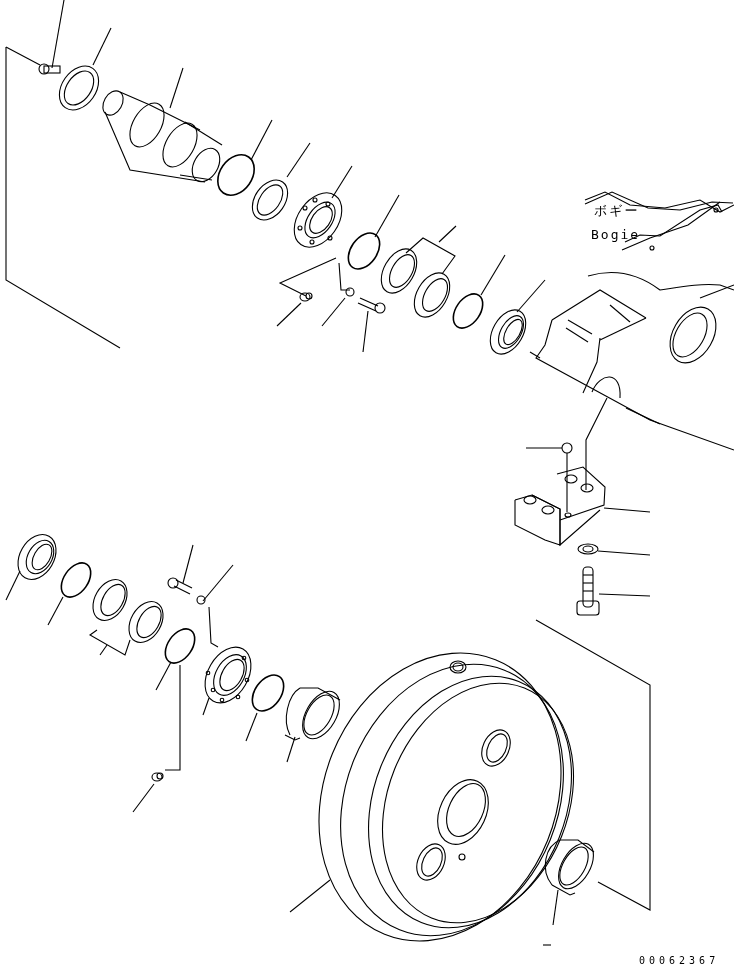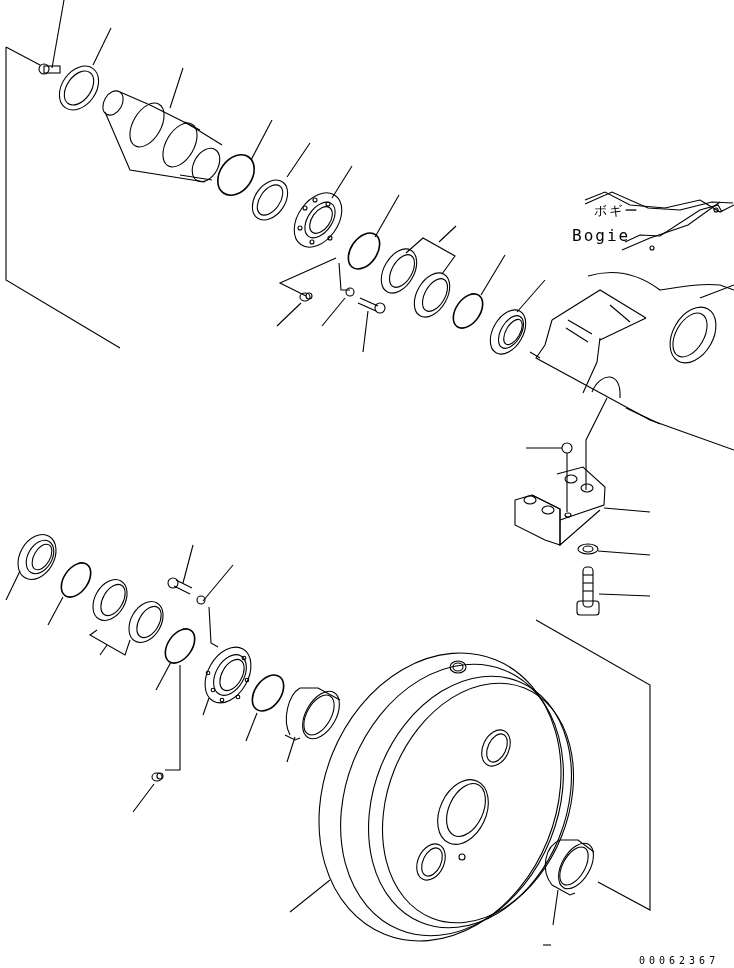--- a/index.html
+++ b/index.html
@@ -10,21 +10,21 @@
     .label-text {
       position: absolute;
       font-family: "DejaVu Sans Mono", monospace;
       color: #000;
       font-size: 13px;
       line-height: 1;
       white-space: nowrap;
       letter-spacing: 1px;
     }
     #bogie-jp { left: 594px; top: 204px; font-size: 13px; letter-spacing: 2px; }
-    #bogie-en { left: 572px; top: 228px; font-size: 16px; letter-spacing: 2px; }
+    #bogie-en { left: 591px; top: 228px; font-size: 13px; letter-spacing: 2px; }
     #drawing-no { left: 639px; top: 956px; font-size: 10px; letter-spacing: 4px; }
   </style>
 </head>
 <body>
 
 <svg id="diagram" viewBox="0 0 734 968" xmlns="http://www.w3.org/2000/svg">
 
   <g>
     <polyline points="6,47 6,280 120,348"></polyline>
     <line x1="6" y1="47" x2="40" y2="65"></line>

